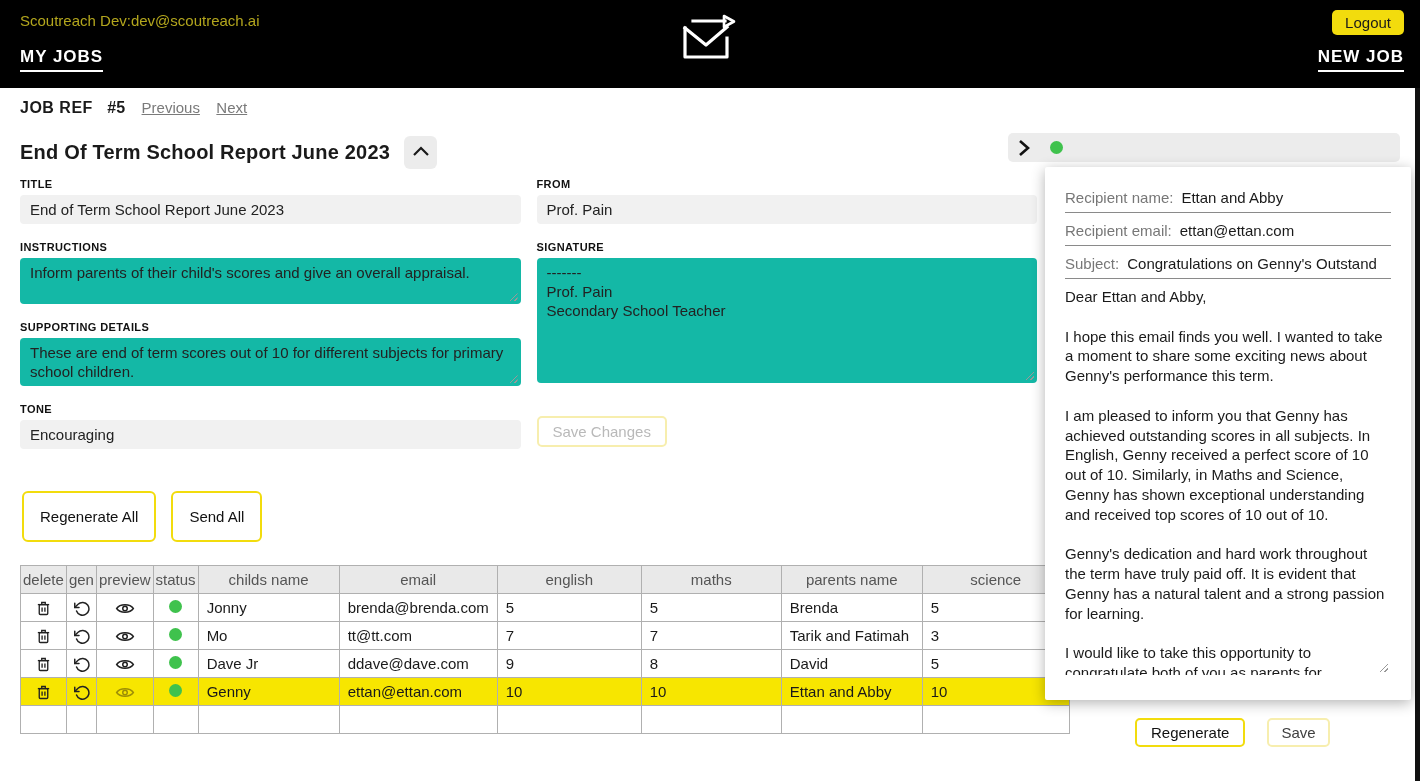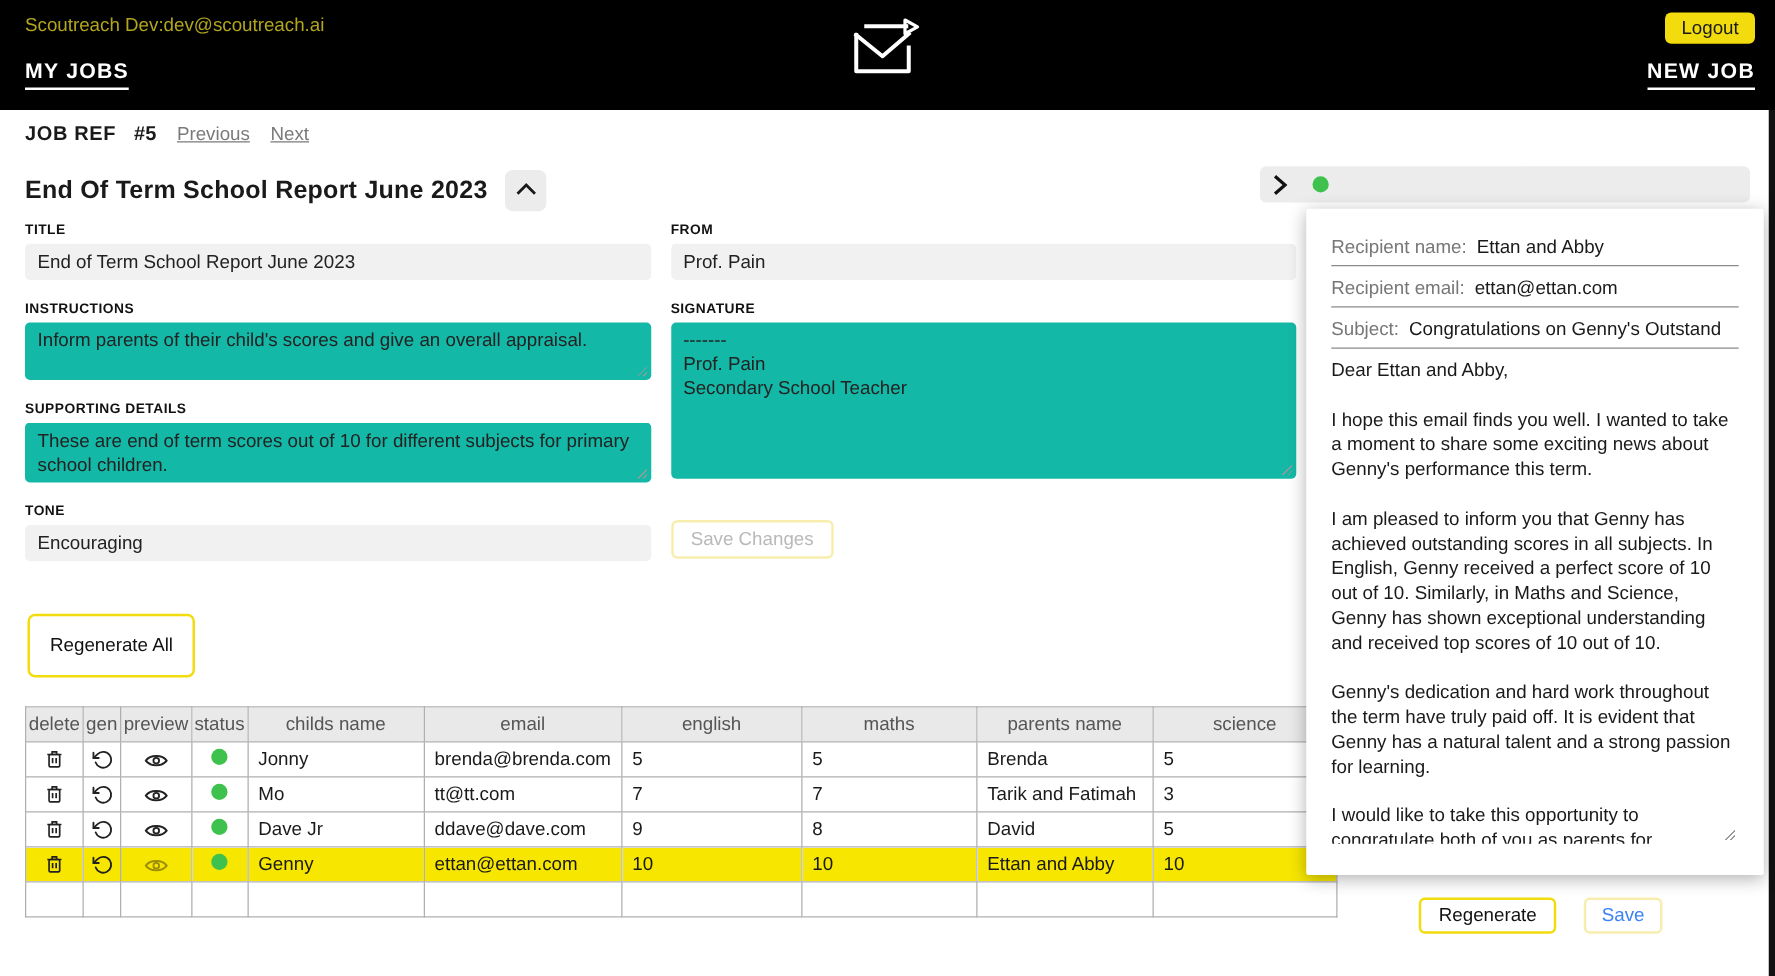--- a/index.html
+++ b/index.html
@@ -70,21 +70,21 @@
     padding:6px 0 6px 0; margin-bottom:3px; white-space:nowrap; overflow:hidden; }
   .meta-label { color:#777; font-size:15px; flex:none; }
   .meta-value { color:#1a1a1a; font-size:15px; }
   .body-wrap { position:relative; margin-top:8px; }
   .body-text { width:326px; height:388px; border:none; resize:none; font-family:inherit;
     font-size:15px; line-height:1.32; color:#1a1a1a; background:#fff; overflow:hidden; display:block; }
   .panel-actions { position:absolute; top:718px; left:1135px; display:flex; gap:22px; z-index:6; }
   .regen-btn { background:#fff; border:2px solid var(--accent,#f2dc0d); border-radius:5px;
     font-size:15px; font-weight:400; color:#111; padding:4px 14px; font-family:inherit; cursor:pointer; }
   .save-btn { background:#fff; border:2px solid var(--accent-pale,#f7eeae); border-radius:5px;
-    font-size:15px; color:#3b82f6; padding:4px 12px; font-family:inherit; cursor:default; }
+    font-size:15px; color:#404040; padding:4px 12px; font-family:inherit; cursor:default; }
 
   .right-edge { position:absolute; top:88px; right:0; width:5px; height:693px; background:#111; }
 </style>
 </head>
 <body>
 
 <div class="page">
 
   <div class="topbar">
     <span class="brand">Scoutreach Dev:dev@scoutreach.ai</span>
@@ -158,20 +158,21 @@
 Secondary School Teacher</textarea>
           <span class="grip"></span>
         </div>
       </div>
       <button class="savechanges-btn">Save Changes</button>
     </div>
   </div>
 
   <div class="bulk-actions">
     <button class="yellow-btn">Regenerate All</button>
+    <button class="yellow-btn">Send All</button>
   </div>
 
   <table class="jobs-table">
     <colgroup>
       <col style="width:43px">
         <col style="width:29px">
         <col style="width:54px">
         <col style="width:43px">
       <col style="width:141px">
         <col style="width:135px">

